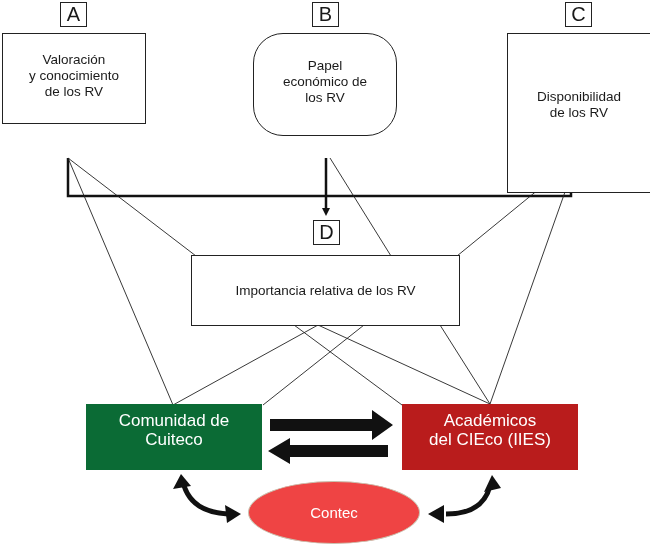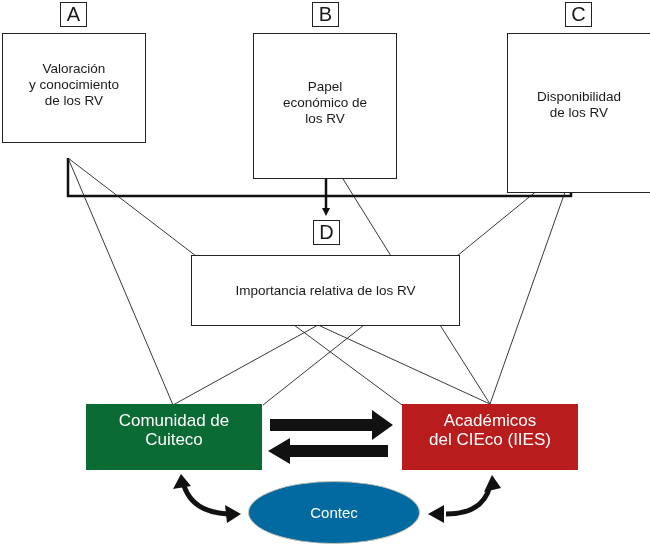--- a/index.html
+++ b/index.html
@@ -57,41 +57,41 @@
     <path d="M492,475 L484,492 L501,488 z"></path>
     <path d="M428,514 L444,505 L444,523 z"></path>
   </g>
 </svg>
 
 <div class="letter" style="left:60px;top:2px;">A</div>
 <div class="letter" style="left:312px;top:2px;">B</div>
 <div class="letter" style="left:565px;top:2px;">C</div>
 <div class="letter" style="left:313px;top:220px;">D</div>
 
-<div class="box" style="left:2px;top:33px;width:144px;height:110px;">
+<div class="box" style="left:2px;top:33px;width:144px;height:91px;">
   <span class="txt" style="margin-top:-6px">Valoración
 y conocimiento
 de los RV</span>
 </div>
-<div class="box" style="left:253px;top:33px;width:144px;height:146px;">
+<div class="box" style="left:253px;top:33px;width:144px;height:103px;border-radius:30px;">
   <span class="txt" style="margin-top:-6px">Papel
 económico de
 los RV</span>
 </div>
 <div class="box" style="left:507px;top:33px;width:144px;height:160px;">
   <span class="txt" style="margin-top:-16px">Disponibilidad
 de los RV</span>
 </div>
 <div class="box" style="left:191px;top:255px;width:269px;height:71px;">
   <span class="txt">Importancia relativa de los RV</span>
 </div>
 
 <div class="box filled" id="community" style="left: 86px; top: 404px; width: 176px; height: 66px; background: rgb(11, 107, 53);">
   <span style="margin-top:-14px">Comunidad de
 Cuiteco</span>
 </div>
 <div class="box filled" id="academics" style="left: 402px; top: 404px; width: 176px; height: 66px; background: #b91c1c;">
   <span style="margin-top:-14px">Académicos
 del CIEco (IIES)</span>
 </div>
-<div class="ellipse" id="contec" style="left: 248px; top: 481px; width: 172px; height: 63px; background: #0369a1; border: 1px solid rgb(201, 194, 176);">
+<div class="ellipse" id="contec" style="left: 248px; top: 481px; width: 172px; height: 63px; background: #ef4444; border: 1px solid rgb(201, 194, 176);">
   <span>Contec</span>
 </div>
 
 </body></html>

